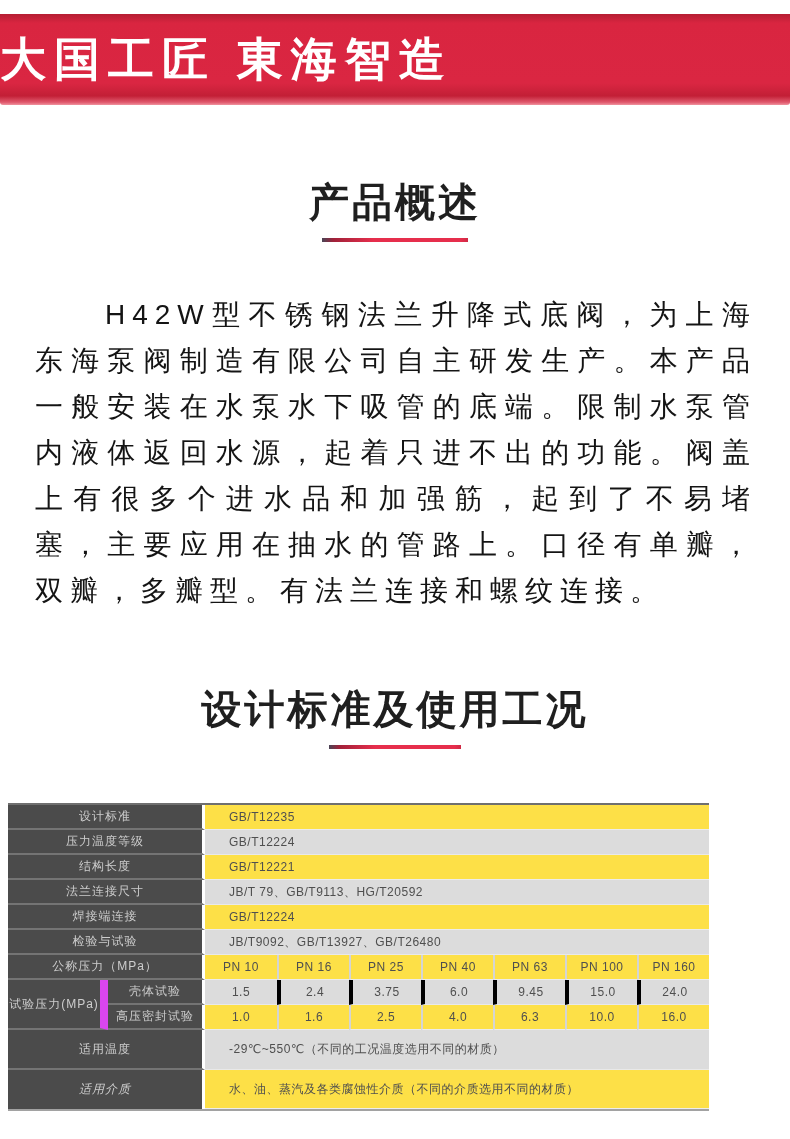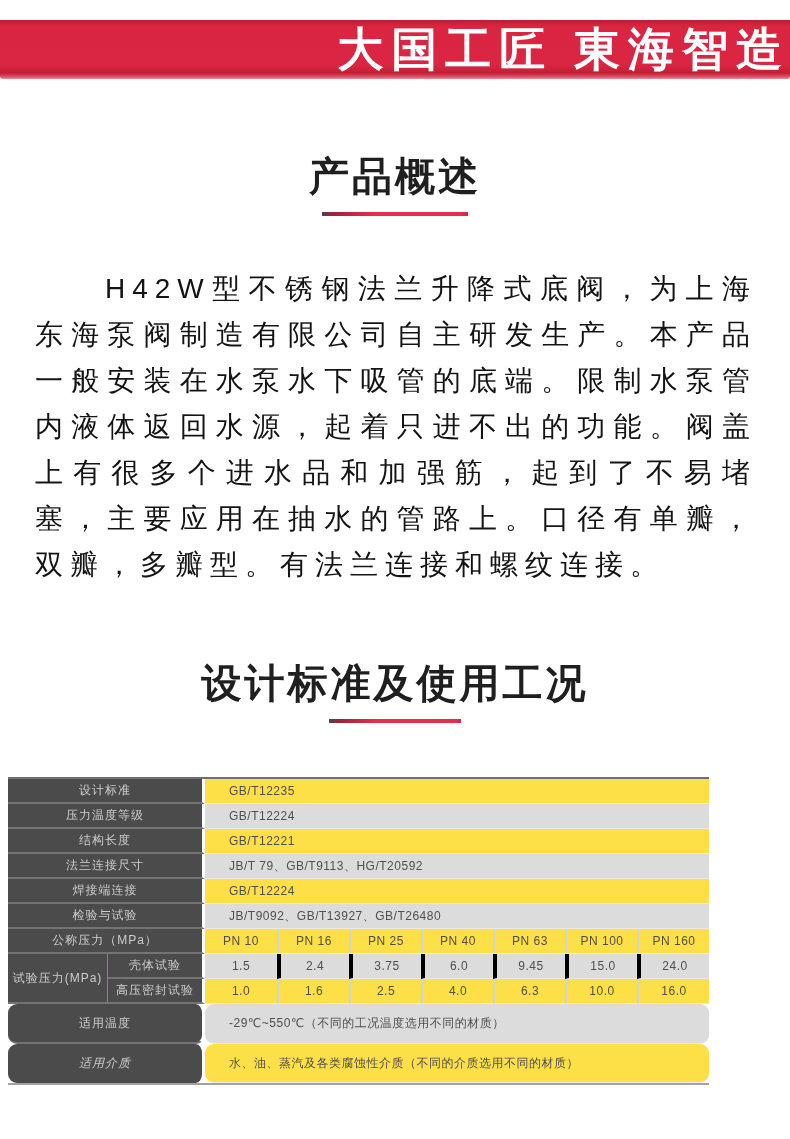--- a/index.html
+++ b/index.html
@@ -4,24 +4,24 @@
 <style>
   html, body { margin:0; padding:0; }
   body {
     width:790px; height:1139px; overflow:hidden; background:#ffffff;
     font-family:"Liberation Sans","DejaVu Sans",sans-serif;
     position:relative;
   }
 
   
   .banner {
-    margin-top:20px; height:59px;
+    margin-top:14px; height:91px;
     background:linear-gradient(180deg,#b51e33 0%,#d92540 10%,#da2642 76%,#c21f36 90%,#e0596d 97%,#f0939f 100%);
     border-radius:0 0 3px 3px;
-    display:flex; align-items:center; justify-content:flex-end;
+    display:flex; align-items:center; justify-content:flex-start;
   }
   .banner-title {
     color:#ffffff; font-size:46px; font-weight:bold; letter-spacing:8px;
     text-align:center; white-space:nowrap;
   }
 
   
   .section-title {
     text-align:center; font-size:40px; font-weight:bold; color:#1f1f1f;
     letter-spacing:3px; line-height:1.15;
@@ -48,32 +48,32 @@
     border-collapse:separate; border-spacing:0;
     border-top:2px solid #6f6f6f; border-bottom:2px solid #a2a2a2;
     font-size:12px;
   }
   table.specs th {
     background:#4b4b4b; color:#cdcdcd; font-weight:normal;
     height:23px; padding:0; text-align:center;
     border-bottom:2px solid #747474; border-right:3px solid #ffffff;
     letter-spacing:1px;
   }
-  table.specs th.sub-div { border-right:1px solid #d946ef; }
+  table.specs th.sub-div { border-right:8px solid #d946ef; }
   table.specs tr:last-child th { border-bottom:none;font-style:italic; }
   table.specs td {
     height:23px; color:#4f4f4f; padding:0 0 0 24px;
     border-bottom:1px solid #ececec; letter-spacing:0.5px;
   }
   table.specs td.c { text-align:center; padding:0; }
   tr.zw td { background:#fde047; }
   tr.zg td { background:#dcdcdc; border-bottom:1px solid #e9e9e9; }
   td.c + td.c { border-left:2px solid #d4d4d4; }
   tr.zg td.c + td.c { border-left:4px solid #000000; }
-  tr.tall th, tr.tall td { height:38px;border-radius:9px; }
+  tr.tall th, tr.tall td { height:38px; }
 </style>
 </head>
 <body>
 
 <div class="banner">
   <div class="banner-title">大国工匠 東海智造</div>
 </div>
 
 <div class="section-title" id="title-overview">产品概述</div>
 <div class="title-underline" id="underline-overview"></div>

